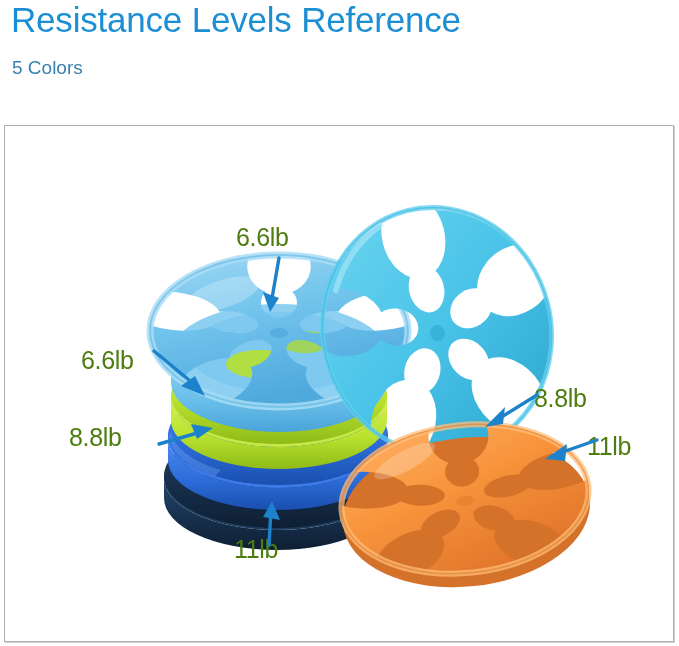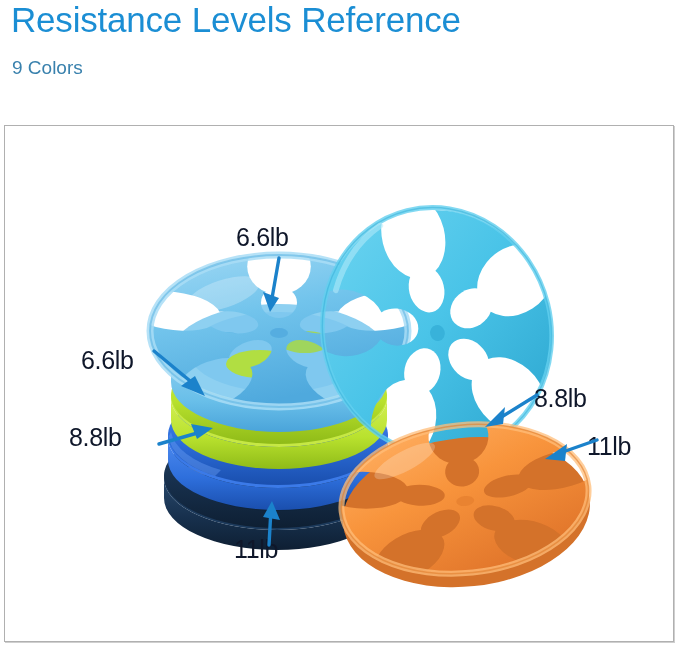--- a/index.html
+++ b/index.html
@@ -62,21 +62,21 @@
   #figure-stage {
     position: absolute;
     inset: 0;
   }
 
   
   .callout-label {
     position: absolute;
     font-size: 25px;
     font-weight: 400;
-    color: #0f172a;
+    color: #4d7c0f;
     white-space: nowrap;
     line-height: 28px;
     letter-spacing: -0.3px;
   }
   .callout-arrow {
     position: absolute;
     pointer-events: none;
   }
 
   
@@ -105,21 +105,21 @@
     top: 0;
     width: 670px;
     height: 517px;
   }
 </style>
 </head>
 <body>
 
 <div id="header">
   <div id="page-title">Resistance Levels Reference</div>
-  <div id="page-subtitle">9 Colors</div>
+  <div id="page-subtitle">5 Colors</div>
 </div>
 
 <div id="figure-frame">
   <div id="figure-stage">
 
     <svg id="product-art" viewBox="0 0 670 517">
       <defs>
 
         <linearGradient id="gLightBlue" x1="0" y1="0" x2="0.35" y2="1">
           <stop offset="0%" stop-color="#9fd8f4"></stop>

